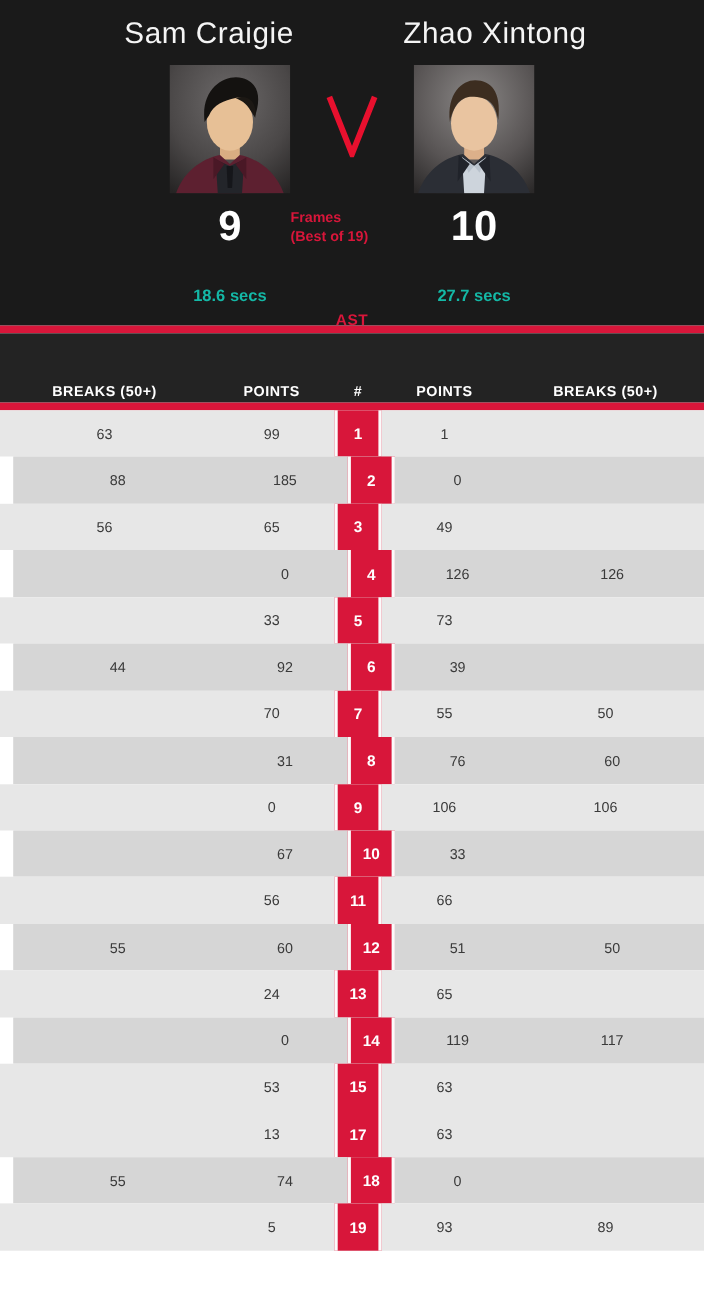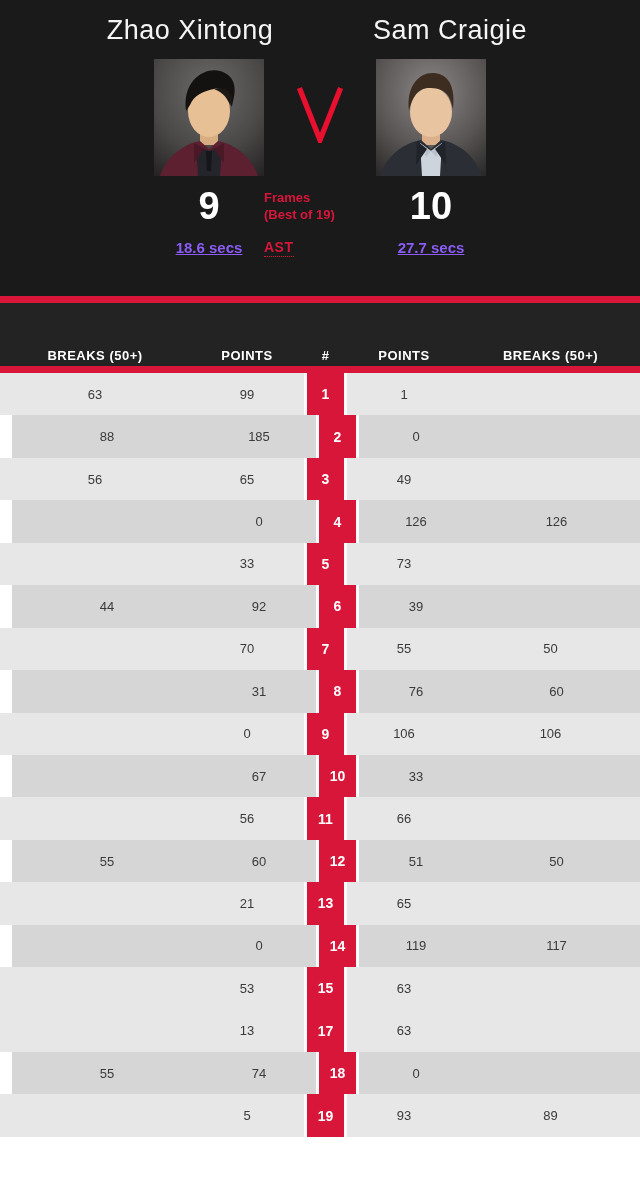--- a/index.html
+++ b/index.html
@@ -84,26 +84,26 @@
     margin-top:10px;
     display:flex;
     justify-content:center;
     align-items:center;
   }
   .secs-cell{
     width:110px;
     text-align:center;
     font-size:15px;
     font-weight:bold;
-    color:#8b5cf6;
-    text-decoration:underline;
+    color:#14b8a6;
   }
   .ast-cell{
     width:112px;
-    text-align:left;
+    text-align:center;
+    margin-top:44px;
   }
   .ast-cell span{
     display:inline-block;
     color:var(--red);
     font-size:14px;
     font-weight:bold;
     letter-spacing:.5px;
     border-bottom:1px dotted var(--red);
     padding-bottom:1px;
   }
@@ -150,22 +150,22 @@
   }
 </style>
 </head>
 <body>
 
 <div class="page">
 
   <section class="hero">
 
     <div class="names-row">
+      <div class="name">Sam Craigie</div>
       <div class="name">Zhao Xintong</div>
-      <div class="name">Sam Craigie</div>
     </div>
 
     <div class="photos-row">
 
       <div class="photo">
         <svg viewBox="0 0 110 117">
           <defs>
             <radialGradient id="bg1" cx="50%" cy="28%" r="85%">
               <stop offset="0%" stop-color="#6d6a6a"></stop>
               <stop offset="60%" stop-color="#4a4747"></stop>
@@ -336,21 +336,21 @@
       </div>
       <div class="trow grid-cols even">
         <div class="cell">55</div>
         <div class="cell">60</div>
         <div class="frame-cell">12</div>
         <div class="cell">51</div>
         <div class="cell">50</div>
       </div>
       <div class="trow grid-cols odd">
         <div class="cell"></div>
-        <div class="cell">21</div>
+        <div class="cell">24</div>
         <div class="frame-cell">13</div>
         <div class="cell">65</div>
         <div class="cell"></div>
       </div>
       <div class="trow grid-cols even">
         <div class="cell"></div>
         <div class="cell">0</div>
         <div class="frame-cell">14</div>
         <div class="cell">119</div>
         <div class="cell">117</div>

